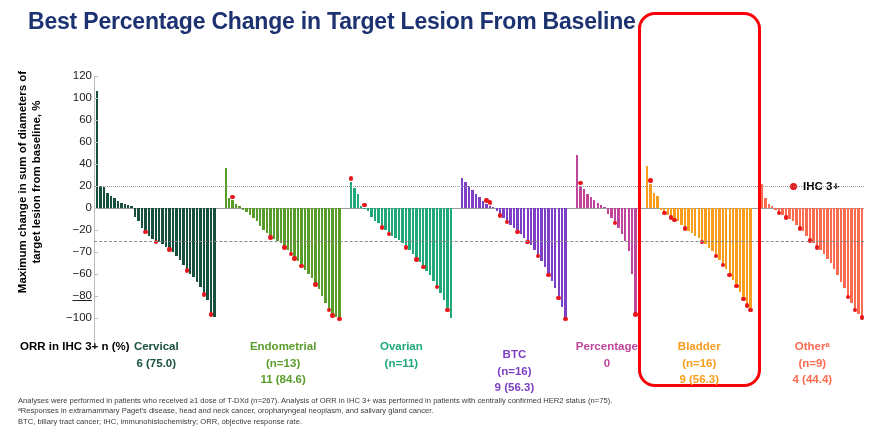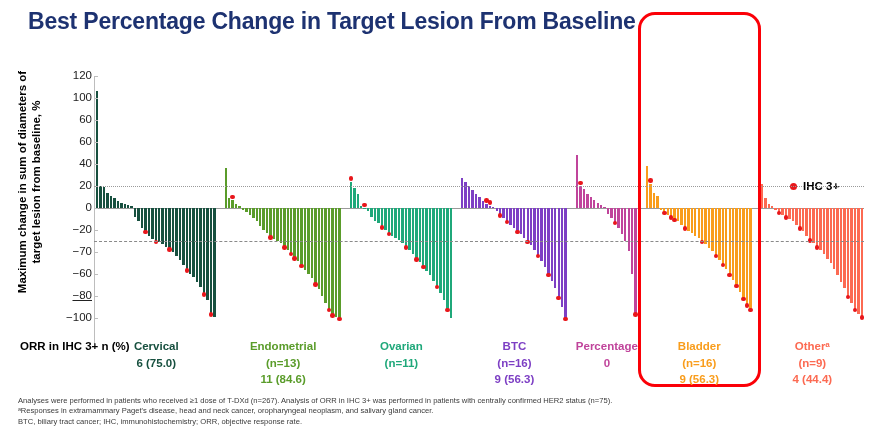--- a/index.html
+++ b/index.html
@@ -383,21 +383,21 @@
     </div>
     <div class="tcol" style="left: 223.139px; width: 120px; color: rgb(90, 156, 42);">
       <span class="r1">Endometrial</span>
       <span class="r2">(n=13)</span>
       <span class="r3">11 (84.6)</span>
     </div>
     <div class="tcol" style="left: 341.378px; width: 120px; color: rgb(31, 168, 122);">
       <span class="r1">Ovarian</span>
       <span class="r2">(n=11)</span>
     </div>
-    <div class="tcol" style="left: 454.45px; width: 120px; color: rgb(125, 63, 196);">
+    <div class="tcol" style="left: 454.45px; width: 120px; color: rgb(125, 63, 196); margin-top: 8px;">
       <span class="r1">BTC</span>
       <span class="r2">(n=16)</span>
       <span class="r3">9 (56.3)</span>
     </div>
     <div class="tcol" style="left: 546.852px; width: 120px; color: rgb(192, 68, 155);">
       <span class="r1">Percentage</span>
       <span class="r3">0</span>
     </div>
     <div class="tcol" style="left: 639.254px; width: 120px; color: rgb(249, 157, 28);">
       <span class="r1">Bladder</span>

